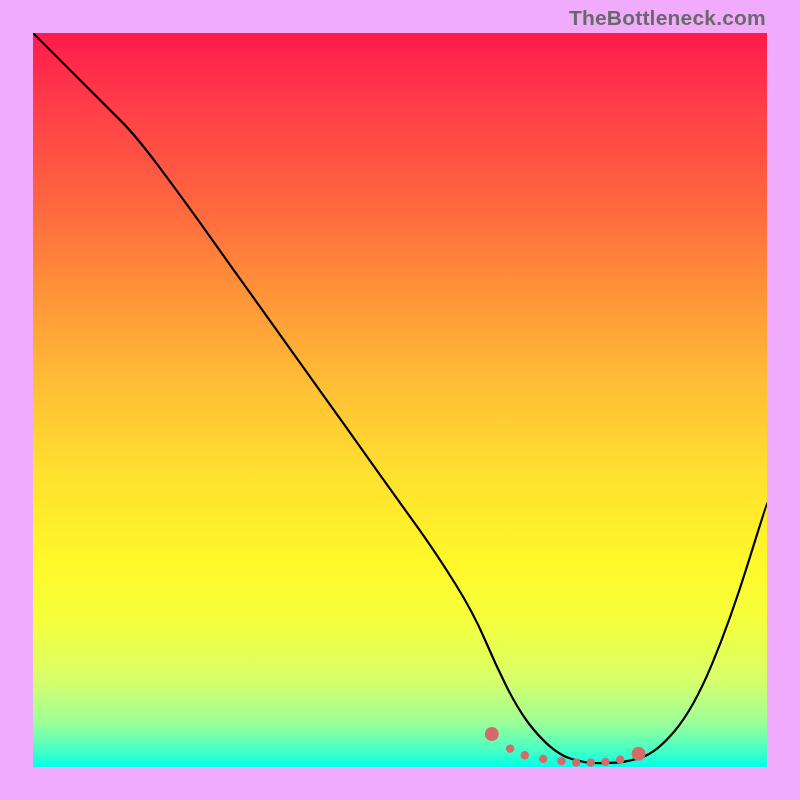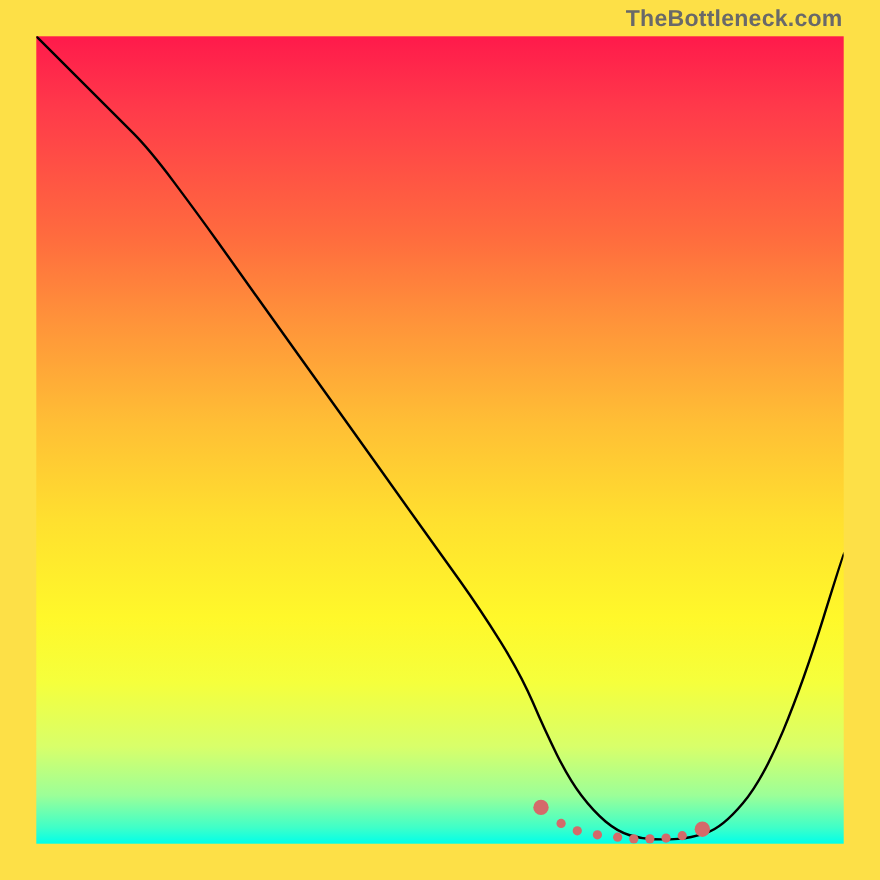--- a/index.html
+++ b/index.html
@@ -1,21 +1,21 @@
 <!DOCTYPE html>
 <html><head>
 <meta charset="utf-8">
 <style>
   * { margin: 0; padding: 0; box-sizing: border-box; }
   html, body { width: 800px; height: 800px; background: #000; overflow: hidden; }
   .frame {
     position: absolute;
     left: 0; top: 0;
     width: 800px; height: 800px;
-    background: #fde047;
+    background: #f0abfc;
   }
   .plot {
     position: absolute;
     left: 33px;
     top: 33px;
     width: 734px;
     height: 734px;
     background: linear-gradient(to bottom,
       #ff1a4b 0%,
       #ff3a4a 9%,

